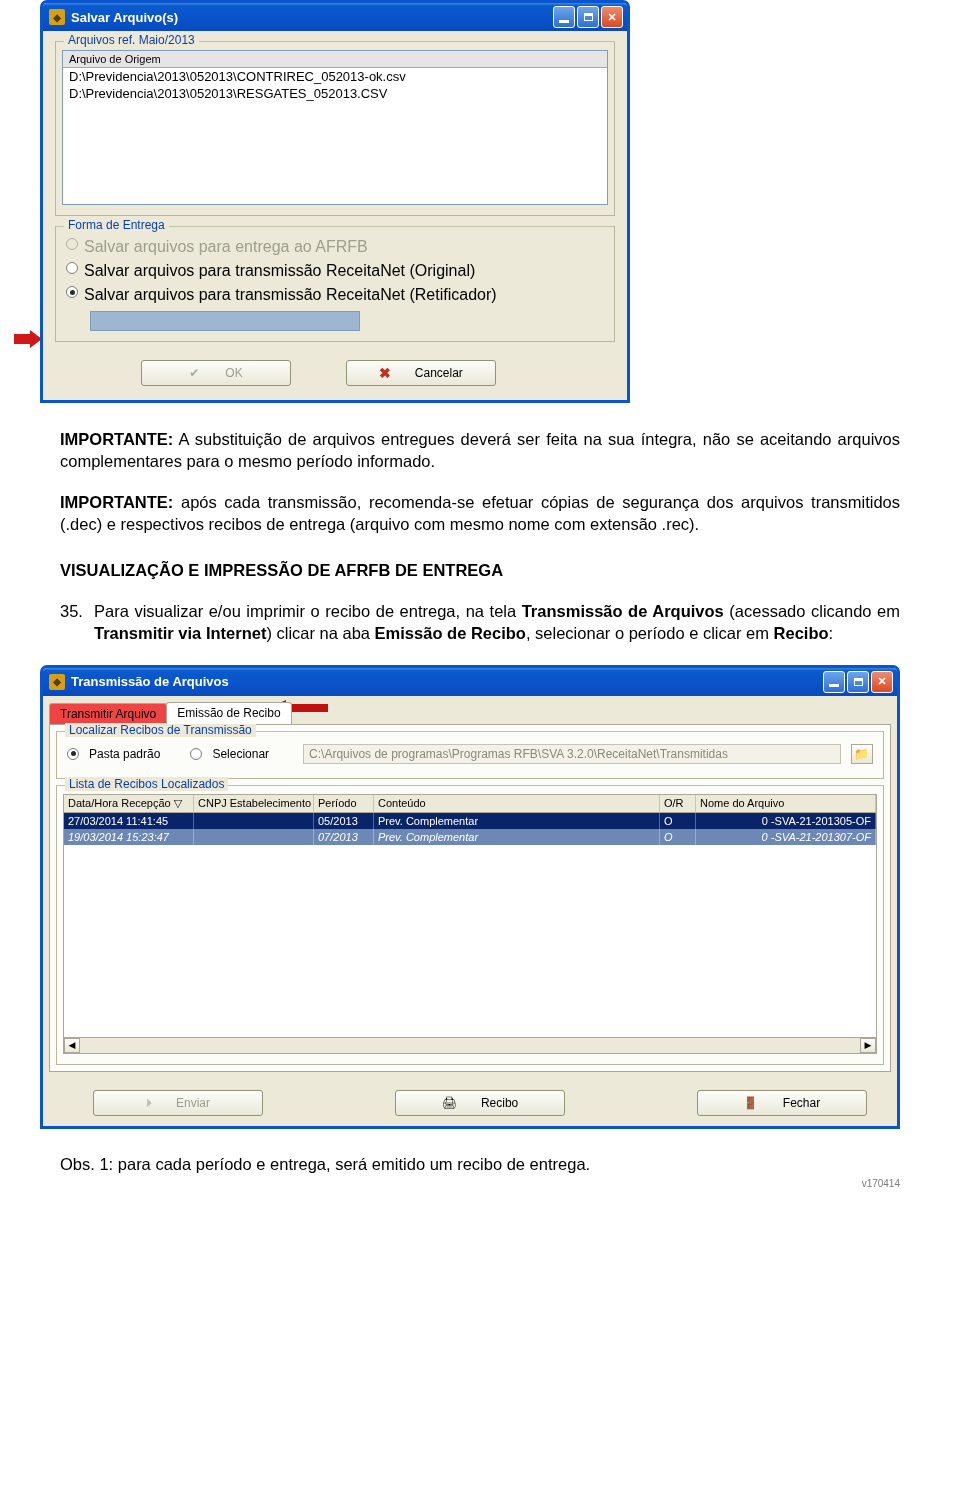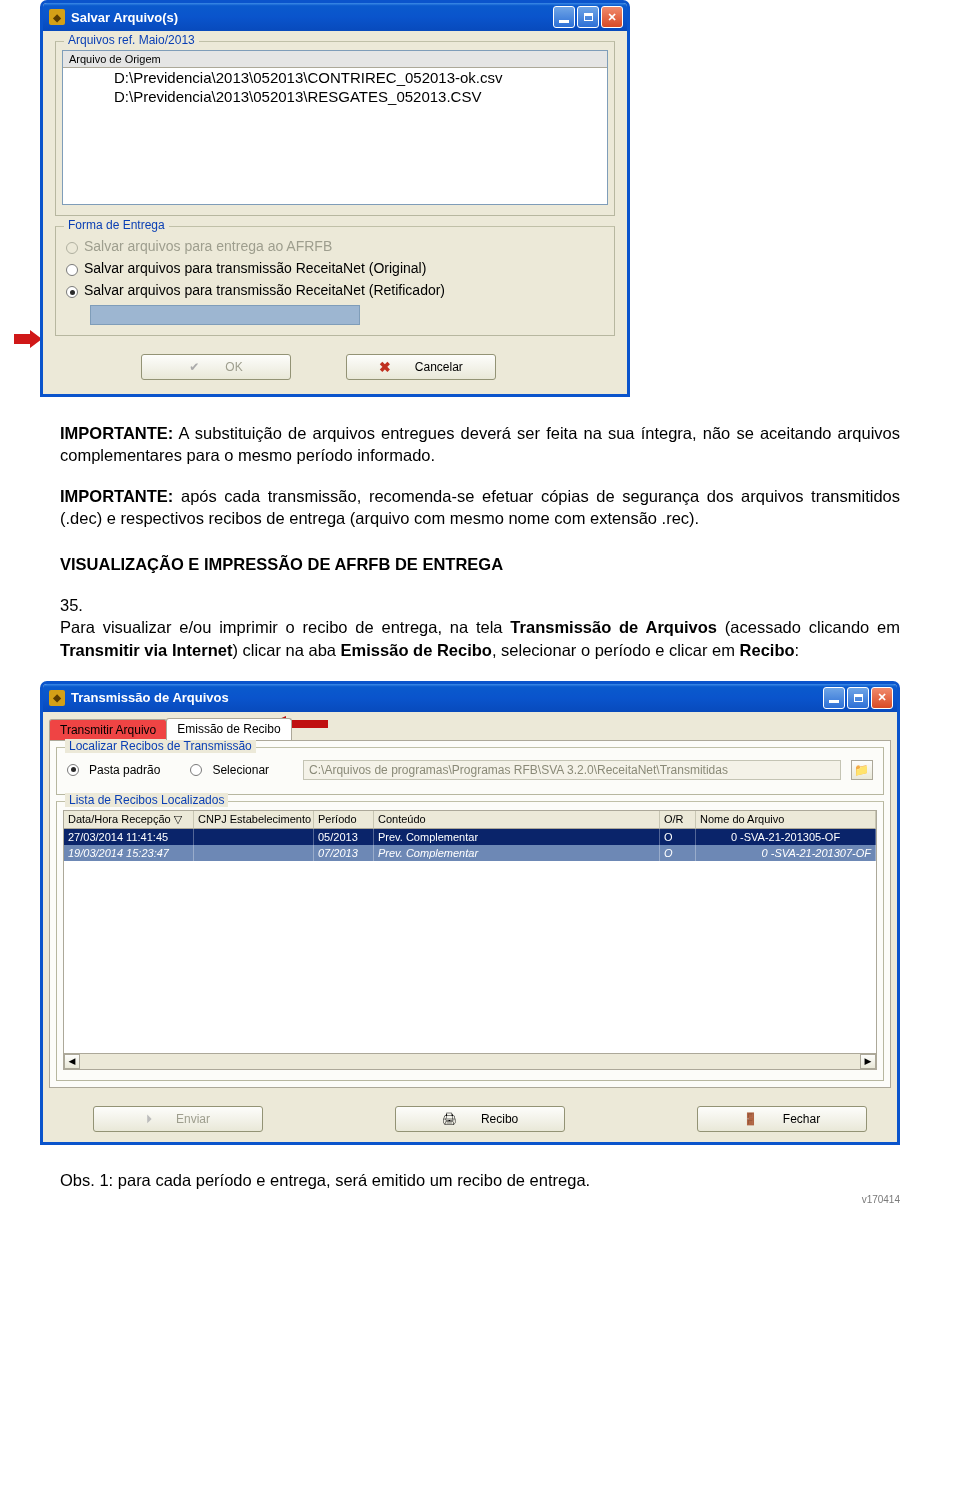--- a/index.html
+++ b/index.html
@@ -87,28 +87,27 @@
     overflow-y: scroll;
   }
   .listbox .hdr {
     background: #e5e5e5;
     border-bottom: 1px solid #aca899;
     padding: 2px 6px;
     font-size: 11px;
   }
   .listbox .row {
     padding: 1px 6px;
-    font-size: 15px;
+    font-size: 13px;
     border-bottom: 0;
-    margin-left: 45px;
   }
   .radio-line {
-    display: flex; align-items: flex-end; gap: 6px;
+    display: flex; align-items: flex-start; gap: 6px;
     padding: 3px 4px;
-    font-size: 14px;
+    font-size: 16px;
   }
   .radio-line.disabled { color: #9e9e8e; }
   .radio {
     width: 12px; height: 12px; border-radius: 50%;
     border: 1px solid #7a7a7a;
     background: #fff;
     display: inline-flex; align-items: center; justify-content: center;
   }
   .radio.disabled { border-color: #b0b0a0; background: #ece9d8; }
   .radio .dot { width: 5px; height: 5px; border-radius: 50%; background: #2a2a2a; }
@@ -162,21 +161,20 @@
     font-weight: bold;
     margin: 26px 0 20px 0;
   }
   .li35 {
     font-family: Arial, sans-serif;
     font-size: 16.5px;
     line-height: 1.35;
     text-align: justify;
     display: flex;
     margin: 10px 0 20px 0;
-    flex-direction: column;
   }
   .li35 .num { width: 34px; flex: none; }
   .li35 .txt { flex: 1; }
 
   
   .tabs {
     display: flex;
     align-items: flex-end;
     padding: 6px 6px 0 6px;
     gap: 0;
@@ -436,21 +434,21 @@
               <div class="gcell gcol3">Conteúdo</div>
               <div class="gcell gcol4">O/R</div>
               <div class="gcell gcol5">Nome do Arquivo</div>
             </div>
             <div class="grow">
               <div class="gcell gcol0">27/03/2014  11:41:45</div>
               <div class="gcell gcol1"></div>
               <div class="gcell gcol2">05/2013</div>
               <div class="gcell gcol3">Prev. Complementar</div>
               <div class="gcell gcol4">O</div>
-              <div class="gcell gcol5" style="text-align:center;">0                    -SVA-21-201305-OF</div>
+              <div class="gcell gcol5" style="text-align:right;">0                    -SVA-21-201305-OF</div>
             </div>
             <div class="grow alt">
               <div class="gcell gcol0">19/03/2014  15:23:47</div>
               <div class="gcell gcol1"></div>
               <div class="gcell gcol2">07/2013</div>
               <div class="gcell gcol3">Prev. Complementar</div>
               <div class="gcell gcol4">O</div>
               <div class="gcell gcol5" style="text-align:right;">0                    -SVA-21-201307-OF</div>
             </div>
             <div class="grid-scroll">

